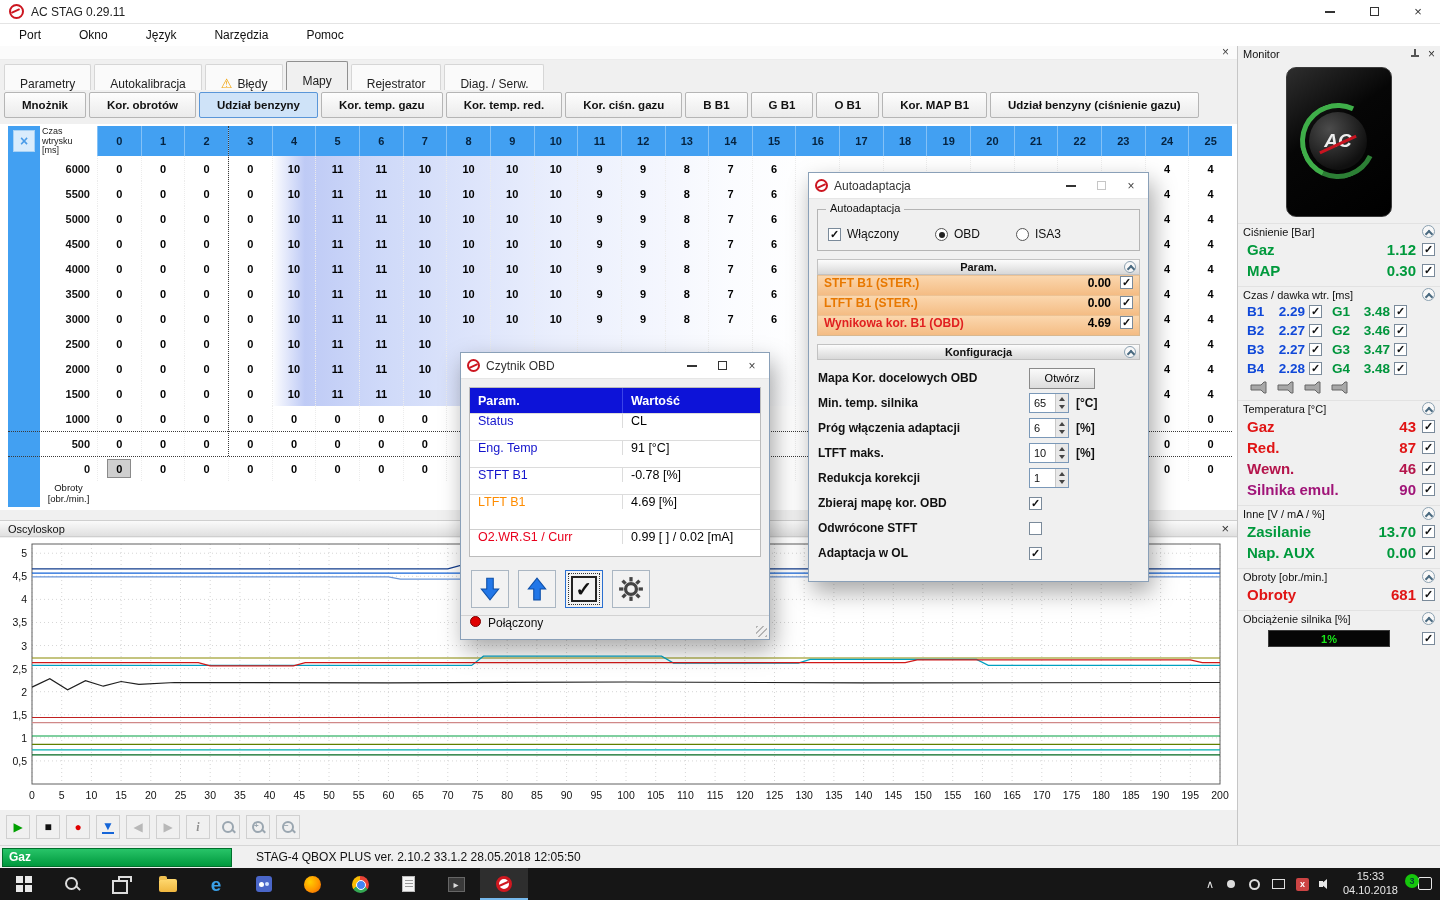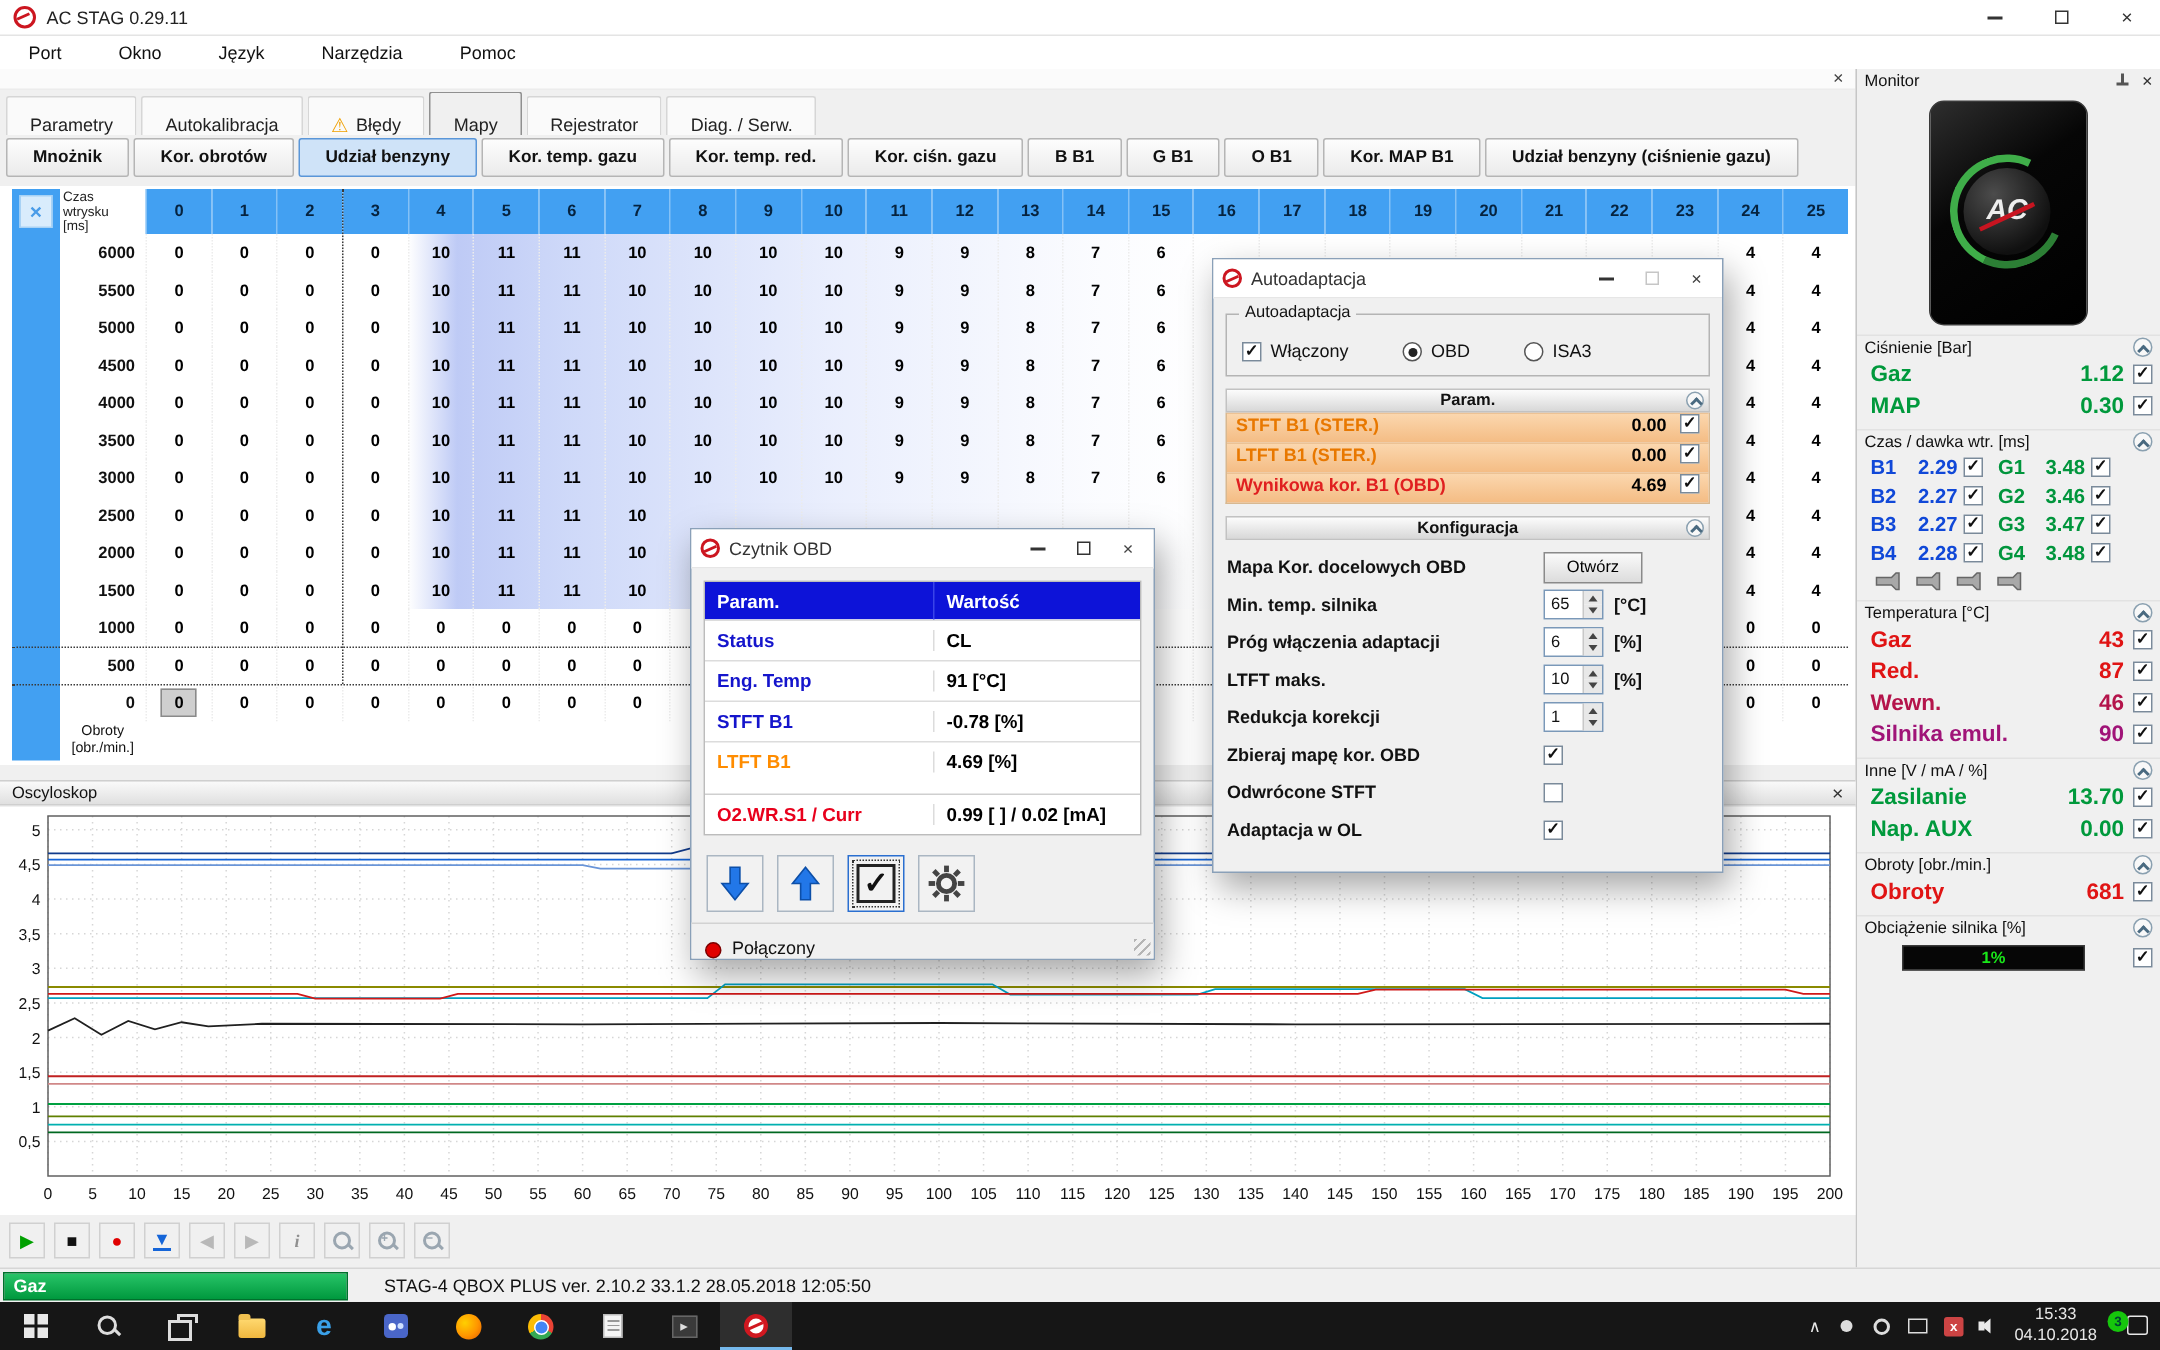--- a/index.html
+++ b/index.html
@@ -17,21 +17,21 @@
 .win-ctrls>span{width:44px;display:flex;align-items:center;justify-content:center;color:#333;font-size:13px}
 .box-ico{width:9px;height:9px;border:1px solid #333;display:inline-block}
 .min-bar{width:10px;height:2px;background:#333;display:inline-block}
 #menubar{position:absolute;left:0;top:24px;width:1440px;height:22px;background:#fff;display:flex;align-items:center}
 .menu-item{padding:0 19px;font-size:12px}
 
 
 #panelstrip{position:absolute;left:0;top:46px;width:1237px;height:14px;background:#fbfbfb;border-bottom:1px solid #ececec}
 #panelstrip .x{position:absolute;right:8px;top:-1px;font-size:12px;color:#444}
 #main-tabs{position:absolute;left:4px;top:61px;width:1190px;height:29px;display:flex;align-items:flex-end;gap:3px}
-.tab{height:26px;padding:0 15px;display:flex;align-items:flex-end;gap:5px;background:#fafafa;
+.tab{height:26px;padding:12px 15px;display:flex;align-items:flex-start;gap:5px;background:#fafafa;
   border:1px solid #d6d6d6;border-bottom:none;font-size:12px;border-radius:2px 2px 0 0;color:#222}
 .tab.active{background:#f0f0f0;border-color:#909090;height:29px}
 .warn-ico{color:#f0a000;font-size:13px;line-height:1}
 #key-btn{position:absolute;right:12px;top:63px;width:20px;height:26px}
 #key-btn::before{content:"";display:block;width:10px;height:10px;border:3px solid #2f6fd6;border-radius:50%;margin:0 auto}
 #key-btn::after{content:"";display:block;width:3px;height:11px;background:#2f6fd6;margin:-1px auto 0}
 #map-tabs{position:absolute;left:4px;top:92px;width:1230px;height:28px;display:flex;gap:3px}
 .stab{height:26px;padding:0 17px;display:flex;align-items:center;background:linear-gradient(#fdfdfd,#ebebeb);
   border:1px solid #b5b5b5;font-size:11.5px;font-weight:bold;border-radius:2px;white-space:nowrap}
 .stab.active{background:#cfe3f8;border-color:#5a96d8}
@@ -107,32 +107,32 @@
 .dlg-title{height:26px;background:#fff;display:flex;align-items:center;padding:0 2px 0 6px;border-bottom:1px solid #e6e6e6}
 .dlg-title .app-ico{width:13px;height:13px;margin:0 6px 0 0;border-width:2px}
 .dlg-title .t{font-size:12px;color:#333}
 .dlg-ctrl{margin-left:auto;display:flex}
 .dlg-ctrl>span{width:30px;height:24px;display:flex;align-items:center;justify-content:center;color:#444;font-size:12px}
 .dlg-ctrl .dis .box-ico{border-color:#c6c6c6}
 #obd-table{margin:8px 8px 0;border:1px solid #bcbcbc;background:#fff}
 .obd-head{display:flex;background:#0d13d8;color:#fff;font-weight:bold;height:25px;align-items:center;font-size:12.5px}
 .obd-head .c1{width:152px;padding-left:8px}
 .obd-head .c2{flex:1;padding-left:8px;border-left:1px solid #3a44e8;align-self:stretch;display:flex;align-items:center}
-.obd-row{display:flex;height:27px;align-items:center;border-top:1px solid #dcdcdc;font-weight:bold;background:#fff}
+.obd-row{display:flex;height:27px;align-items:flex-start;border-top:1px solid #dcdcdc;font-weight:normal;background:#fff}
 .obd-row .c1{width:152px;padding-left:8px;font-size:12.5px;display:flex;align-items:center}
 .obd-row .c2{flex:1;padding-left:8px;border-left:1px solid #dcdcdc;display:flex;align-items:center;color:#000;font-size:12.5px}
 .obd-row.sep{margin-top:8px;border-top:1px solid #cfcfcf}
 .obd-blue{color:#1515cc}.obd-orange{color:#ff8c00}.obd-red{color:#e8001c}
 #obd-buttons{display:flex;gap:9px;margin:13px 0 0 10px}
 .obtn{width:38px;height:38px;background:#f2f2f2;border:1px solid #aab6c2;display:flex;align-items:center;justify-content:center}
 .obtn.focus{outline:1px dotted #333;outline-offset:-4px;border-color:#2a6fd0}
 .chk-glyph{font-size:20px;font-weight:bold;color:#111;border:2px solid #222;width:26px;height:26px;
   display:flex;align-items:center;justify-content:center;line-height:1}
 #obd-status{position:absolute;left:0;right:0;bottom:0;height:24px;border-top:1px solid #d2d2d2;
-  display:flex;align-items:flex-end;padding:0 9px;gap:7px;background:#f0f0f0}
+  display:flex;align-items:flex-start;padding:0 9px;gap:7px;background:#f0f0f0}
 .reddot{width:11px;height:11px;border-radius:50%;background:#e00000;border:1px solid #7c0000;flex:none}
 .grip{position:absolute;right:2px;bottom:2px;width:11px;height:11px;
   background:repeating-linear-gradient(135deg,#b5b5b5 0 1.5px,transparent 1.5px 4.5px)}
 #aa-group{margin:10px 8px 2px;border:1px solid #b4b4b4;position:relative;height:42px;
   display:flex;align-items:center;padding:8px 10px 0}
 #aa-group .legend{position:absolute;left:8px;top:-8px;background:#f0f0f0;padding:0 4px;font-size:11px}
 .aa-check{display:flex;align-items:center;gap:6px;font-size:12px}
 .aa-radio{display:flex;align-items:flex-end;gap:6px;font-size:12px;margin-left:36px}
 .radio{width:13px;height:13px;border:1px solid #555;border-radius:50%;background:#fff;
   display:inline-flex;align-items:center;justify-content:center;flex:none}

